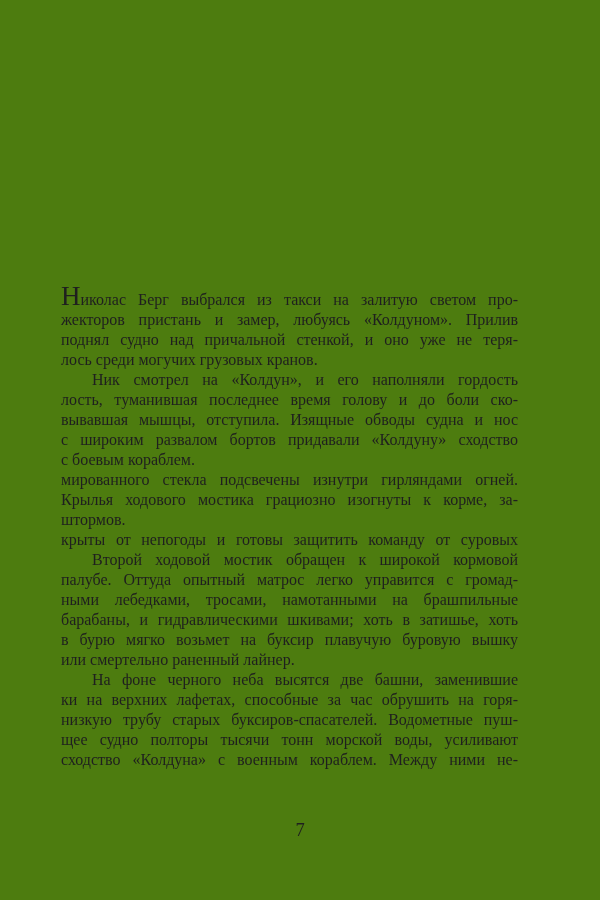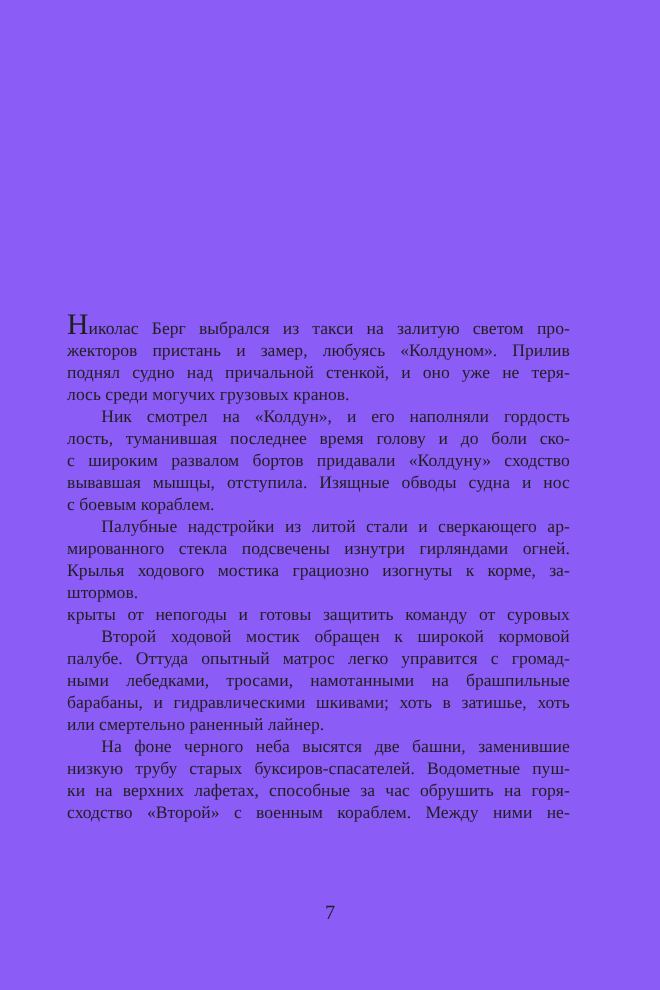--- a/index.html
+++ b/index.html
@@ -4,21 +4,21 @@
 <style>
   html, body {
     margin: 0;
     padding: 0;
     background: #ffffff;
   }
   .book-page {
     position: relative;
     width: 600px;
     height: 900px;
-    background: #8b5cf6;
+    background: #4d7c0f;
     font-family: "Liberation Serif", serif;
     color: #1f1f1f;
     overflow: hidden;
   }
   .text-block {
     position: absolute;
     left: 61px;
     top: 290px;
     width: 457px;
   }
@@ -55,32 +55,33 @@
 <body>
 
 <div class="book-page">
   <div class="text-block" id="text-block">
       <div class="line"><span class="initial">Н</span>иколас Берг выбрался из такси на залитую светом про-</div>
       <div class="line">жекторов пристань и замер, любуясь «Колдуном». Прилив</div>
       <div class="line">поднял судно над причальной стенкой, и оно уже не теря-</div>
       <div class="line last">лось среди могучих грузовых кранов.</div>
       <div class="line indent">Ник смотрел на «Колдун», и его наполняли гордость</div>
       <div class="line">лость, туманившая последнее время голову и до боли ско-</div>
+      <div class="line">вывавшая мышцы, отступила. Изящные обводы судна и нос</div>
       <div class="line">с широким развалом бортов придавали «Колдуну» сходство</div>
-      <div class="line">вывавшая мышцы, отступила. Изящные обводы судна и нос</div>
       <div class="line last">с боевым кораблем.</div>
-      <div class="line indent">Палубные надстройки из литой стали и сверкающего ар-</div>
       <div class="line">мированного стекла подсвечены изнутри гирляндами огней.</div>
       <div class="line">Крылья ходового мостика грациозно изогнуты к корме, за-</div>
       <div class="line last">штормов.</div>
       <div class="line">крыты от непогоды и готовы защитить команду от суровых</div>
       <div class="line indent">Второй ходовой мостик обращен к широкой кормовой</div>
       <div class="line">палубе. Оттуда опытный матрос легко управится с громад-</div>
       <div class="line">ными лебедками, тросами, намотанными на брашпильные</div>
       <div class="line">барабаны, и гидравлическими шкивами; хоть в затишье, хоть</div>
+      <div class="line">в бурю мягко возьмет на буксир плавучую буровую вышку</div>
       <div class="line last">или смертельно раненный лайнер.</div>
       <div class="line indent">На фоне черного неба высятся две башни, заменившие</div>
+      <div class="line">ки на верхних лафетах, способные за час обрушить на горя-</div>
       <div class="line">низкую трубу старых буксиров-спасателей. Водометные пуш-</div>
-      <div class="line">ки на верхних лафетах, способные за час обрушить на горя-</div>
-      <div class="line">сходство «Второй» с военным кораблем. Между ними не-</div>
+      <div class="line">щее судно полторы тысячи тонн морской воды, усиливают</div>
+      <div class="line">сходство «Колдуна» с военным кораблем. Между ними не-</div>
     </div>
   <div class="folio">7</div>
 </div>
 
 </body></html>

